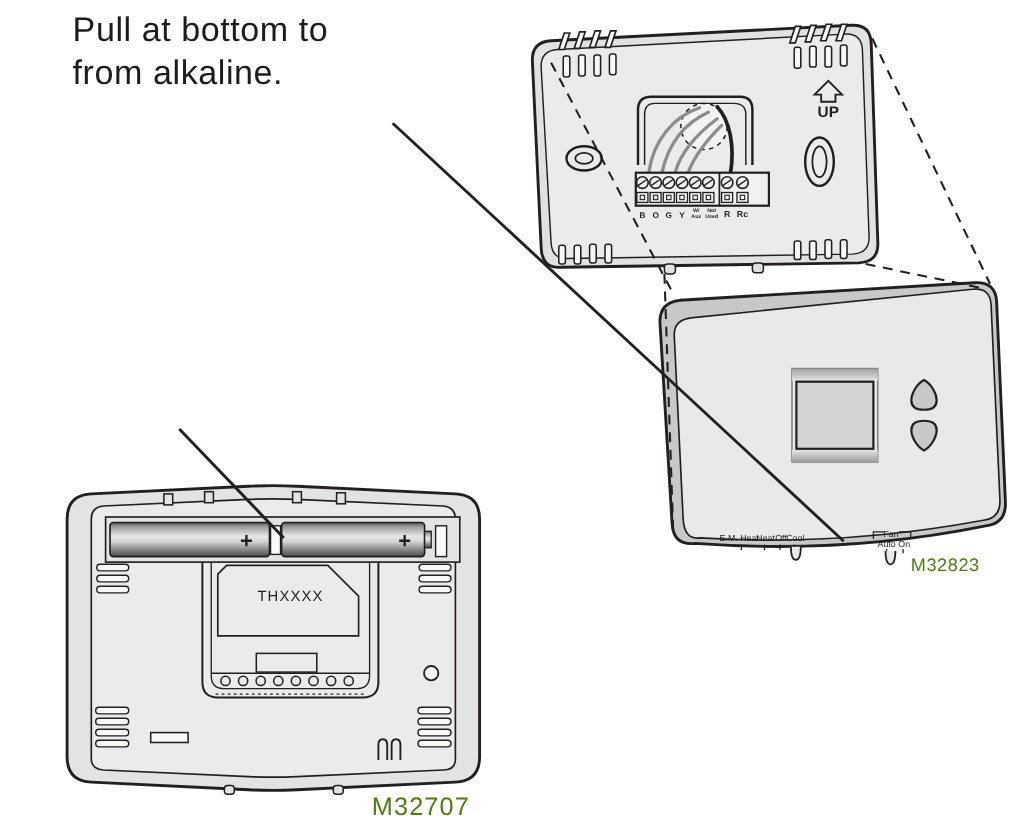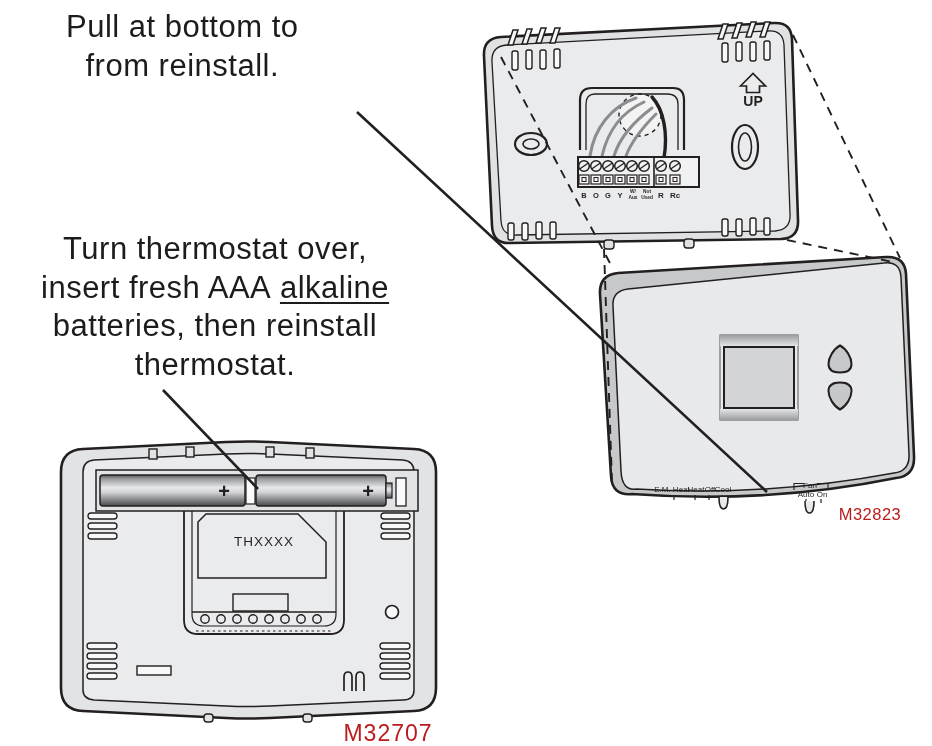--- a/index.html
+++ b/index.html
@@ -1,24 +1,24 @@
 <!DOCTYPE html>
 <html><head>
 <meta charset="utf-8">
 <style>
   html,body{margin:0;padding:0;background:#fff;}
   .canvas{position:relative;width:932px;height:746px;background:#ffffff;overflow:hidden;
           font-family:"Liberation Sans","DejaVu Sans",sans-serif;}
   .canvas > svg{position:absolute;left:0;top:0;}
   svg text{font-family:"Liberation Sans","DejaVu Sans",sans-serif;fill:#231f20;}
-  .callout{position:absolute;color:#1d1b1c;font-size:31px;line-height:38.5px;letter-spacing:0.5px;white-space:nowrap;text-align:center;}
+  .callout{position:absolute;color:#1d1b1c;font-size:31px;line-height:38.5px;letter-spacing:0.5px;white-space:nowrap;}
   .callout-1{left:66px;top:8px;}
   .callout-2{left:41px;top:230px;}
   .uline{text-decoration:underline;text-decoration-thickness:2px;text-underline-offset:4px;margin-left:0.28em;}
-  .figcode{position:absolute;color:#b91c1c;font-size:16.5px;letter-spacing:0.5px;text-align:center;}
+  .figcode{position:absolute;color:#4d7c0f;font-size:16.5px;letter-spacing:0.5px;text-align:left;}
   .figcode-front{left:828px;top:505px;width:84px;}
   .figcode-back{left:338px;top:720px;width:100px;font-size:23px;letter-spacing:1px;}
 </style>
 </head>
 <body>
 
 <div class="canvas">
 
 <svg width="932" height="746" viewBox="0 0 932 746">
   <defs>
@@ -277,26 +277,20 @@
     <line x1="787" y1="240" x2="893" y2="262"></line>
   </g>
   <g stroke="#231f20" stroke-width="2.6" fill="none">
     <line x1="357" y1="112" x2="767" y2="492"></line>
     <line x1="163" y1="390" x2="258" y2="489"></line>
   </g>
 </svg>
 
 <div class="callout callout-1">
   <div>Pull at bottom to</div>
-  <div>from reinstall.</div>
+  <div>from alkaline.</div>
 </div>
 
-<div class="callout callout-2">
-  <div>Turn thermostat over,</div>
-  <div><span>insert fresh AAA</span><span class="uline">alkaline</span></div>
-  <div>batteries, then reinstall</div>
-  <div>thermostat.</div>
-</div>
 
 <div class="figcode figcode-front">M32823</div>
 <div class="figcode figcode-back">M32707</div>
 
 </div>
 
 </body></html>

